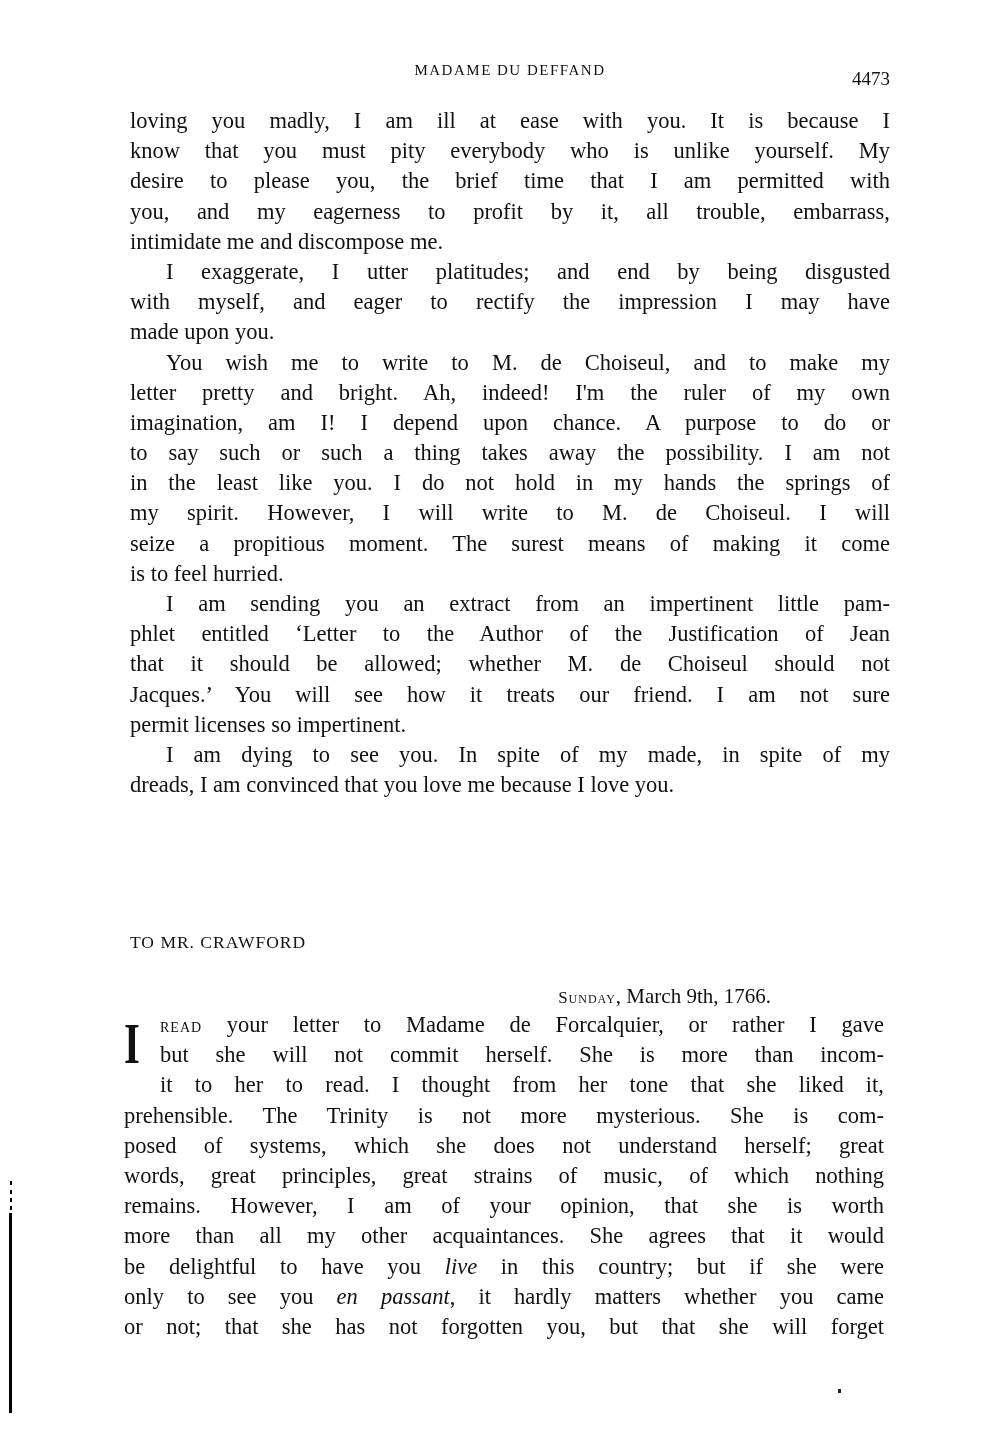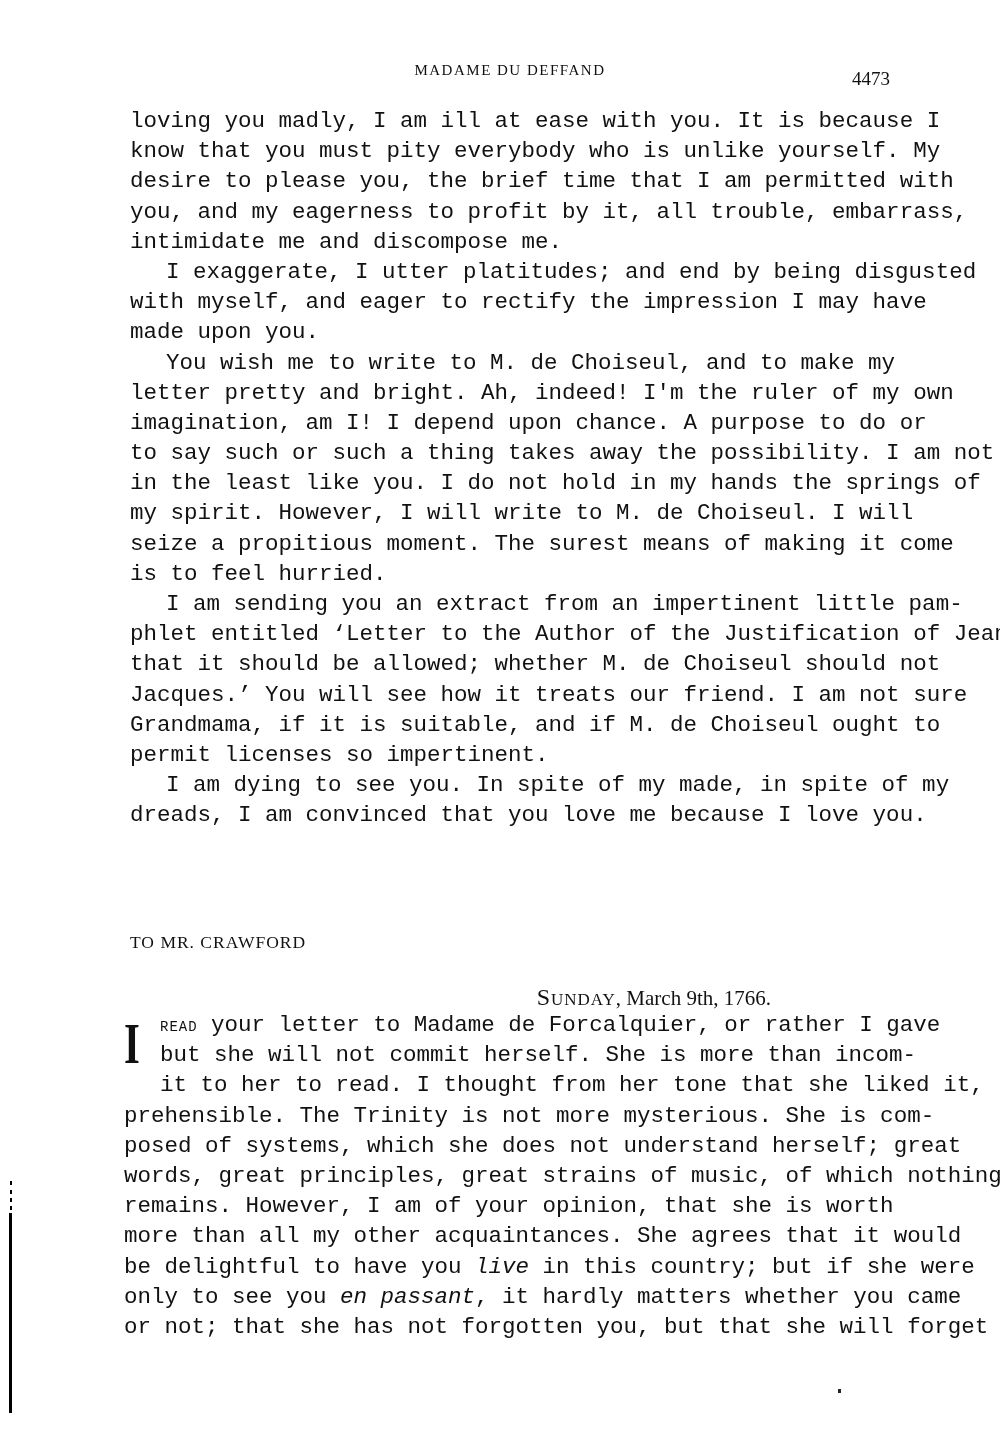--- a/index.html
+++ b/index.html
@@ -3,26 +3,26 @@
 <meta charset="utf-8">
 <style>
   html, body { margin: 0; padding: 0; background: #ffffff; }
   body { width: 1000px; height: 1432px; position: relative; overflow: hidden;
          font-family: "Liberation Serif", "DejaVu Serif", serif; color: #111; }
   .page { position: absolute; left: 0; top: 0; width: 921px; height: 1432px; }
   .running-head { position: absolute; top: 60px; left: 130px; width: 760px; height: 24px; }
   .running-title { position: absolute; left: 0; right: 0; text-align: center; font-size: 15px; letter-spacing: 1.5px; top: 2px; }
   .page-number { position: absolute; right: 0; top: 8px; font-size: 19px; }
   .text { position: absolute; left: 130px; width: 760px; font-size: 22.5px; line-height: 30.2px; }
-  .line { display: block; text-align: justify; text-align-last: justify; white-space: nowrap; height: 30.2px; font-family: Liberation Mono, monospace; }
+  .line { display: block; text-align: justify; text-align-last: justify; white-space: nowrap; height: 30.2px; }
   .line.last { text-align-last: left; }
   .line.ind { padding-left: 36px; }
   .heading { position: absolute; top: 932px; left: 130px; width: 760px; font-size: 17.5px; letter-spacing: 1px; }
   .dateline { position: absolute; top: 984px; right: 150px; font-size: 21px; }
-  .dateline .sc { font-variant: small-caps; font-size: 24px; letter-spacing: 1px; }
+  .dateline .sc { font-variant: small-caps; font-size: 17px; letter-spacing: 1px; }
   .letter2 { position: absolute; left: 124px; top: 995px; width: 760px; font-size: 22.5px; line-height: 30.2px; }
   .dropcap { position: absolute; left: 0; top: 7px; font-size: 58px; line-height: 54px; font-weight: bold; transform: scaleX(0.7); transform-origin: left top; }
   .letter2 .line.dc { padding-left: 36px; }
   .sc-word { font-variant: small-caps; letter-spacing: 1px; font-size: 20px; }
   em { font-style: italic; }
   .edge-mark { position: absolute; left: 9px; width: 3px; background: #000; }
   .edge-dot { position: absolute; left: 10px; width: 2px; height: 4px; background: #000; }
   .stray-dot { position: absolute; left: 838px; top: 1389px; width: 3px; height: 4px; background: #222; }
 </style>
 </head>
@@ -49,21 +49,20 @@
     <span class="line">imagination, am I! I depend upon chance. A purpose to do or</span>
     <span class="line">to say such or such a thing takes away the possibility. I am not</span>
     <span class="line">in the least like you. I do not hold in my hands the springs of</span>
     <span class="line">my spirit. However, I will write to M. de Choiseul. I will</span>
     <span class="line">seize a propitious moment. The surest means of making it come</span>
     <span class="line last">is to feel hurried.</span>
     <span class="line ind">I am sending you an extract from an impertinent little pam-</span>
     <span class="line">phlet entitled ‘Letter to the Author of the Justification of Jean</span>
     <span class="line">that it should be allowed; whether M. de Choiseul should not</span>
     <span class="line">Jacques.’ You will see how it treats our friend. I am not sure</span>
-    <span class="line">Grandmama, if it is suitable, and if M. de Choiseul ought to</span>
     <span class="line last">permit licenses so impertinent.</span>
     <span class="line ind">I am dying to see you. In spite of my made, in spite of my</span>
     <span class="line last">dreads, I am convinced that you love me because I love you.</span>
   </div>
 
   <div class="heading">TO MR. CRAWFORD</div>
 
   <div class="dateline">
     <span class="sc">Sunday</span><span>, March 9th, 1766.</span>
   </div>

